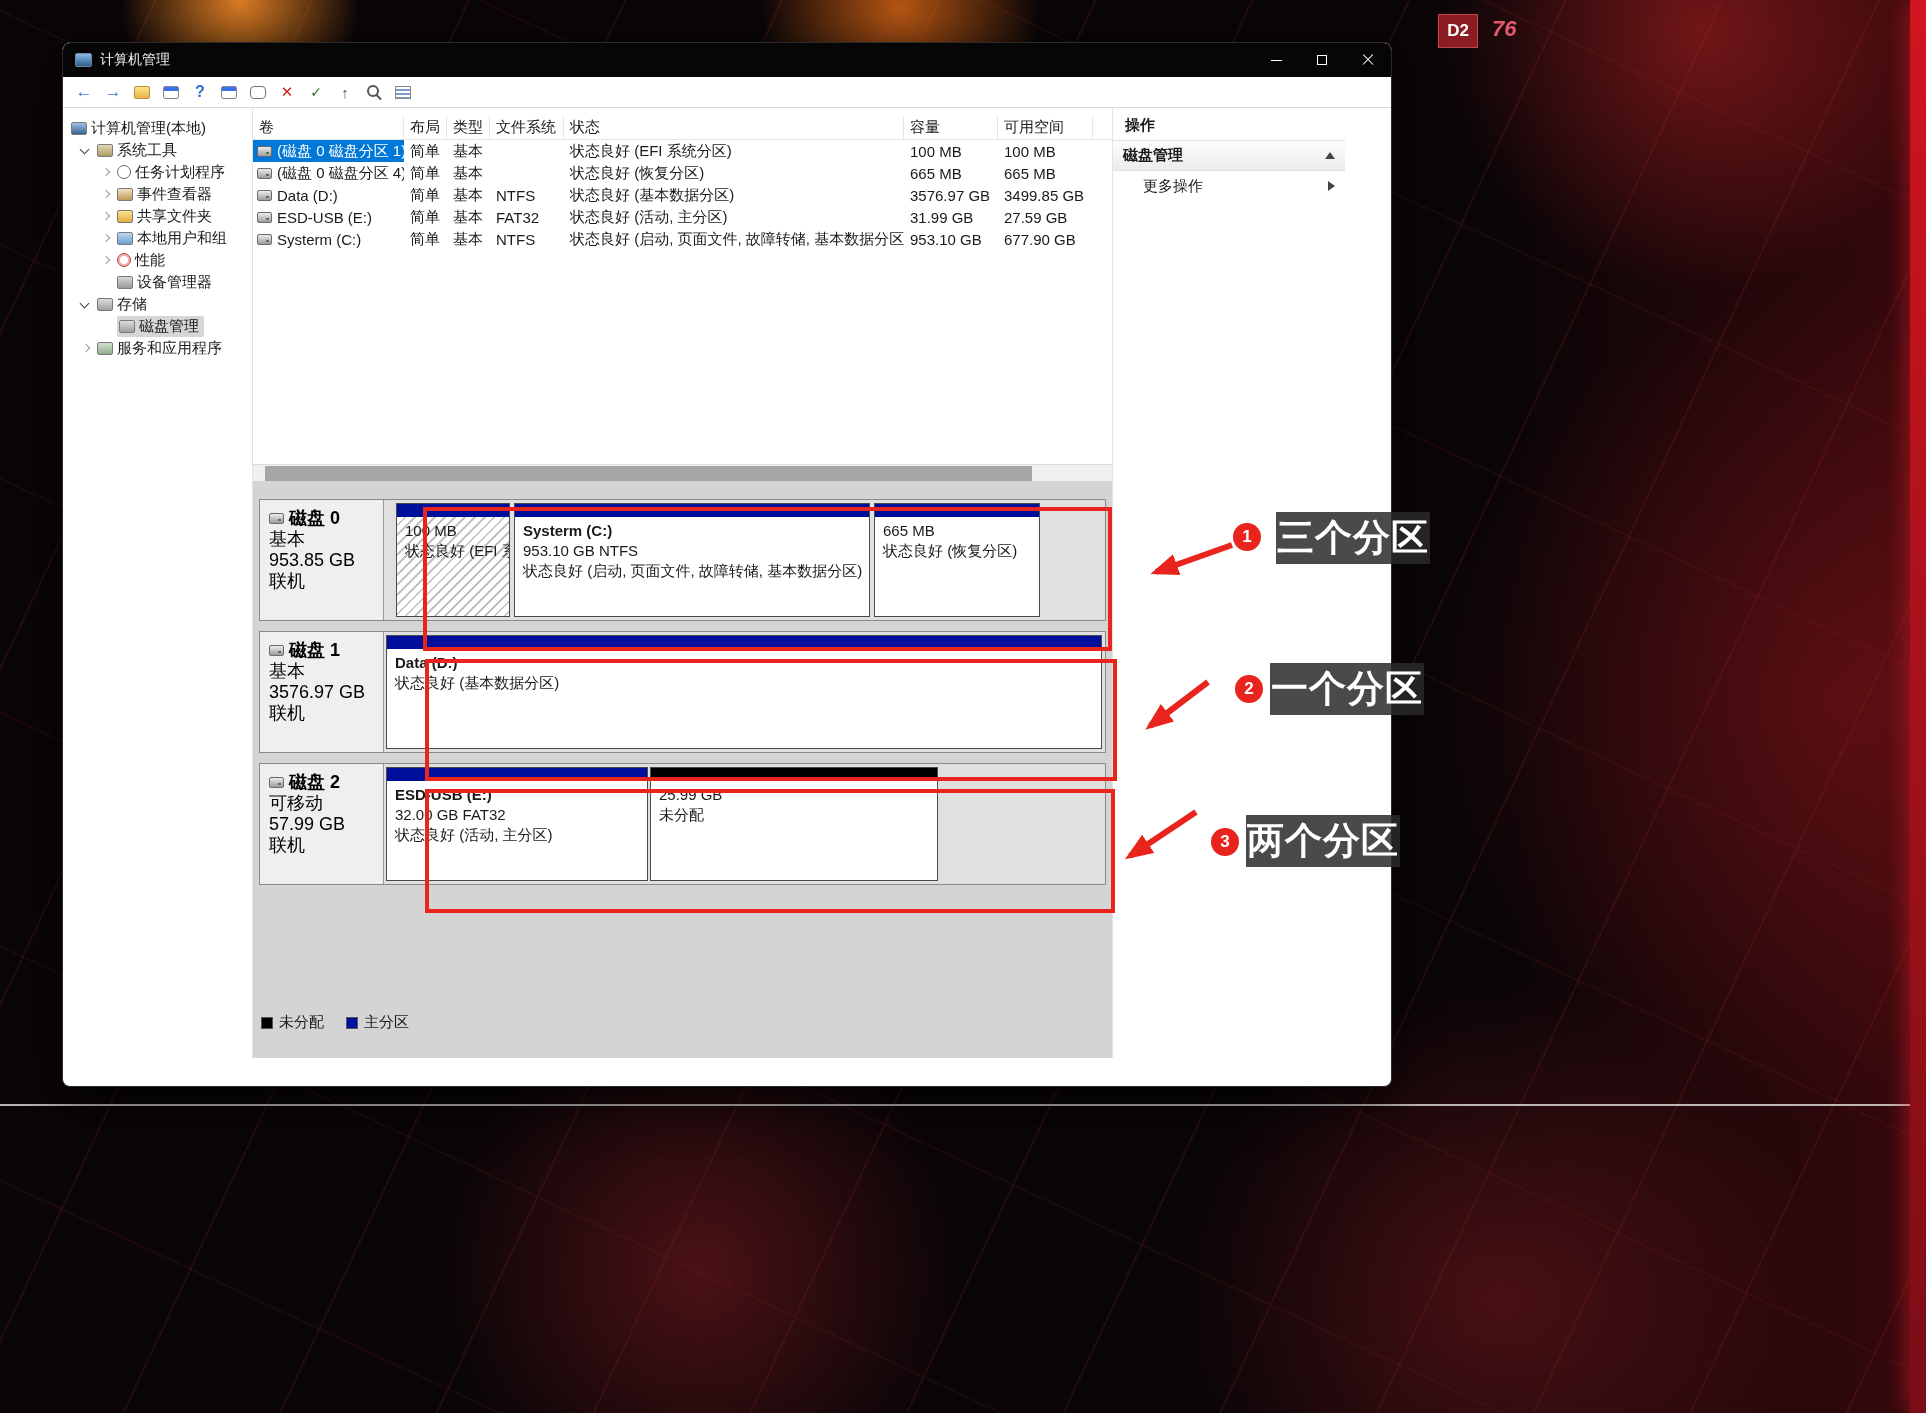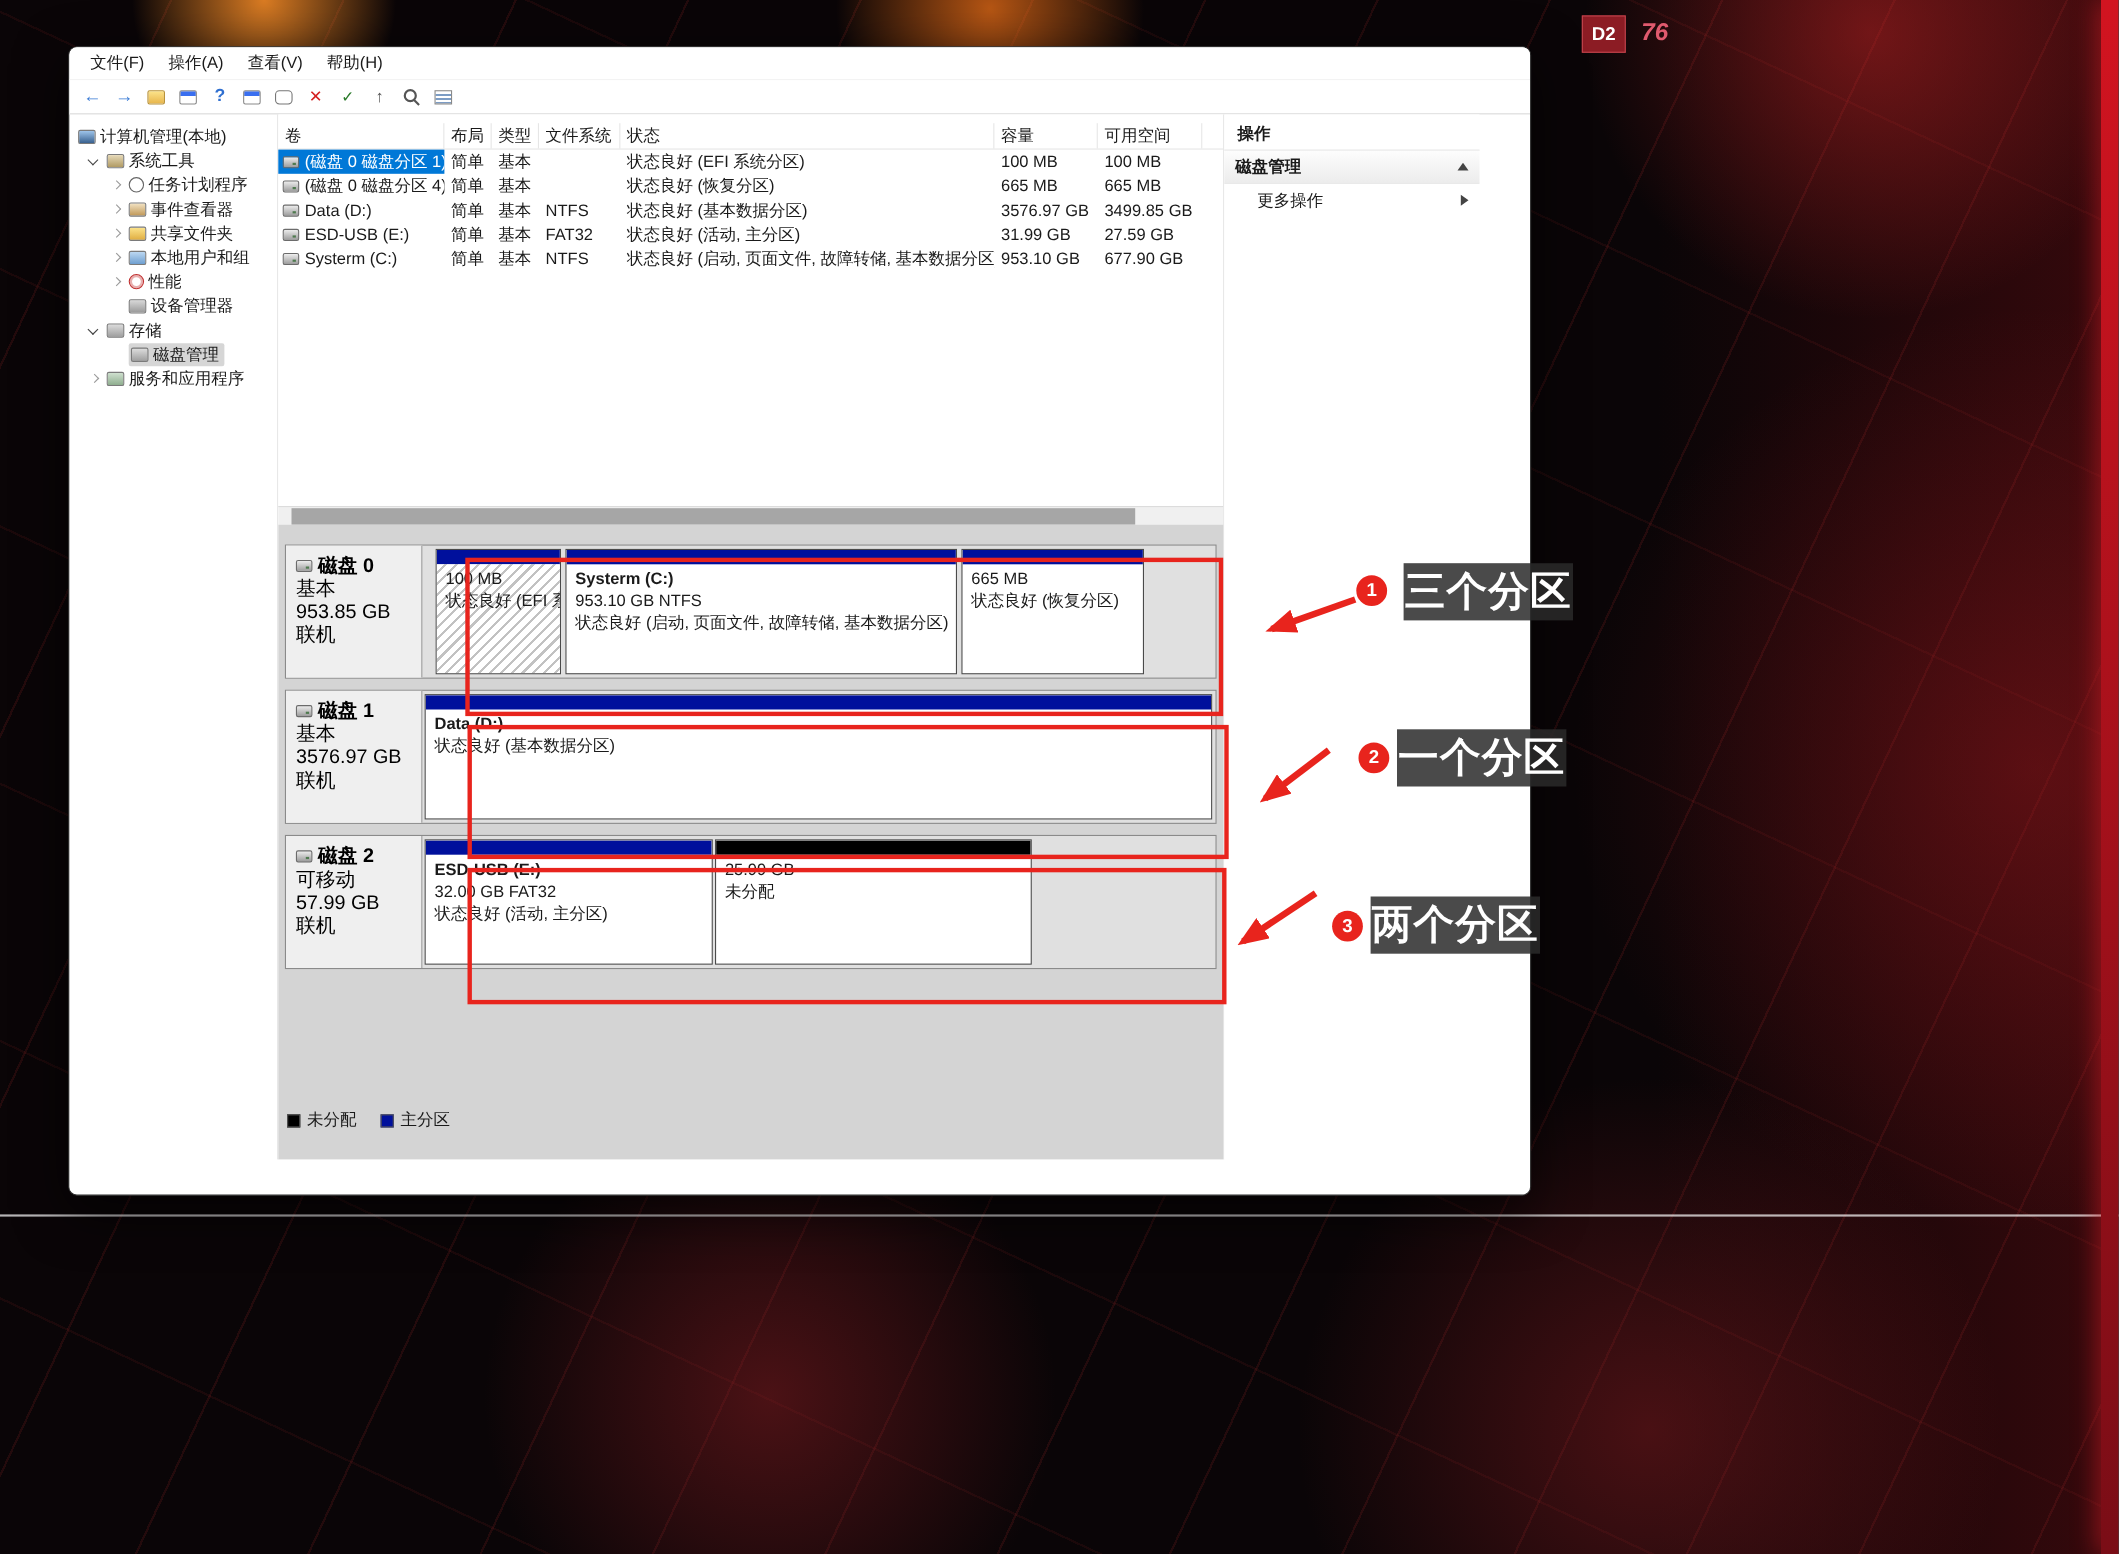--- a/index.html
+++ b/index.html
@@ -150,27 +150,36 @@
 <body>
 
 <div class="desktop">
   <div class="hline"></div>
   <div class="edge-bar"></div>
   <div class="wp-badge">D2</div>
   <div class="wp-num">76</div>
 
   <div class="window">
 
-
-    <div class="menubar">
-      <span class="menu-item">文件(F)</span>
-      <span class="menu-item">操作(A)</span>
-      <span class="menu-item">查看(V)</span>
-      <span class="menu-item">帮助(H)</span>
+    <div class="titlebar">
+      <span class="title-icon"></span>
+      <span class="title-text">计算机管理</span>
+      <div class="win-controls">
+        <div class="wbtn">
+            <span class="glyph-min"></span>
+          </div>
+        <div class="wbtn">
+            <span class="glyph-max"></span>
+          </div>
+        <div class="wbtn">
+            <span class="glyph-close"></span>
+          </div>
+      </div>
     </div>
+
 
     <div class="toolbar">
       <span class="tbi arrow-blue">←</span>
       <span class="tbi arrow-blue">→</span>
       <span class="tbi">
           <span class="chip chip-folder"></span>
         </span>
       <span class="tbi">
           <span class="chip chip-window"></span>
         </span>

